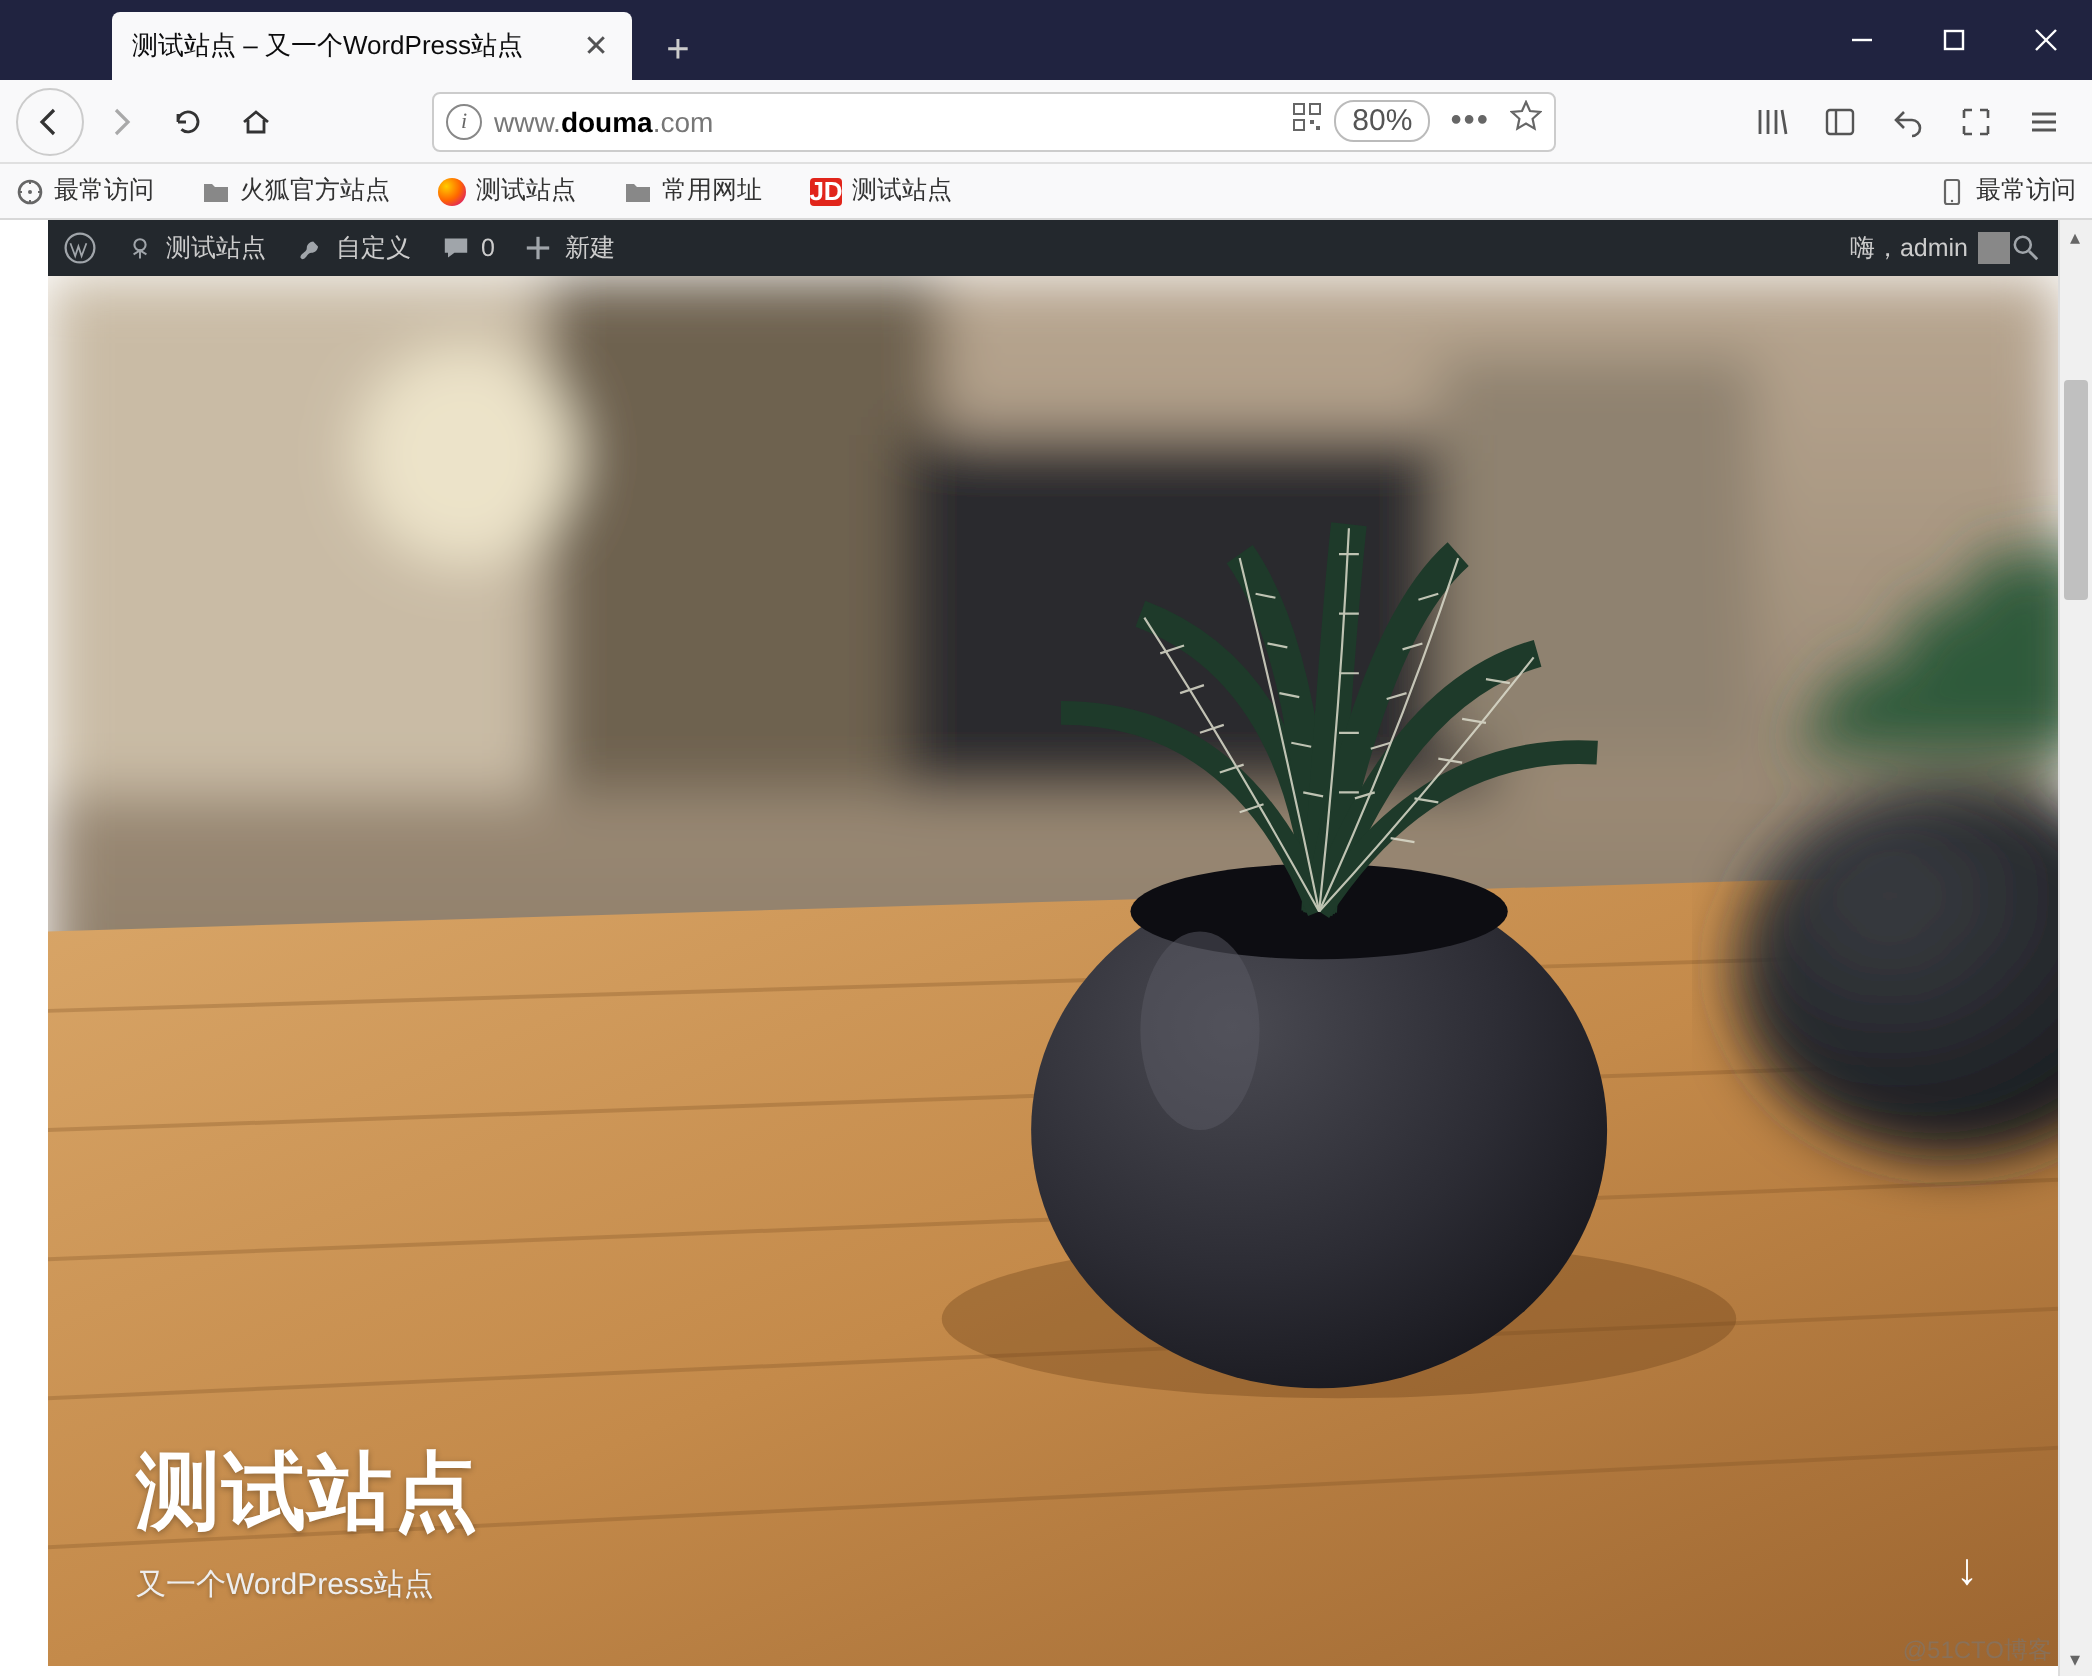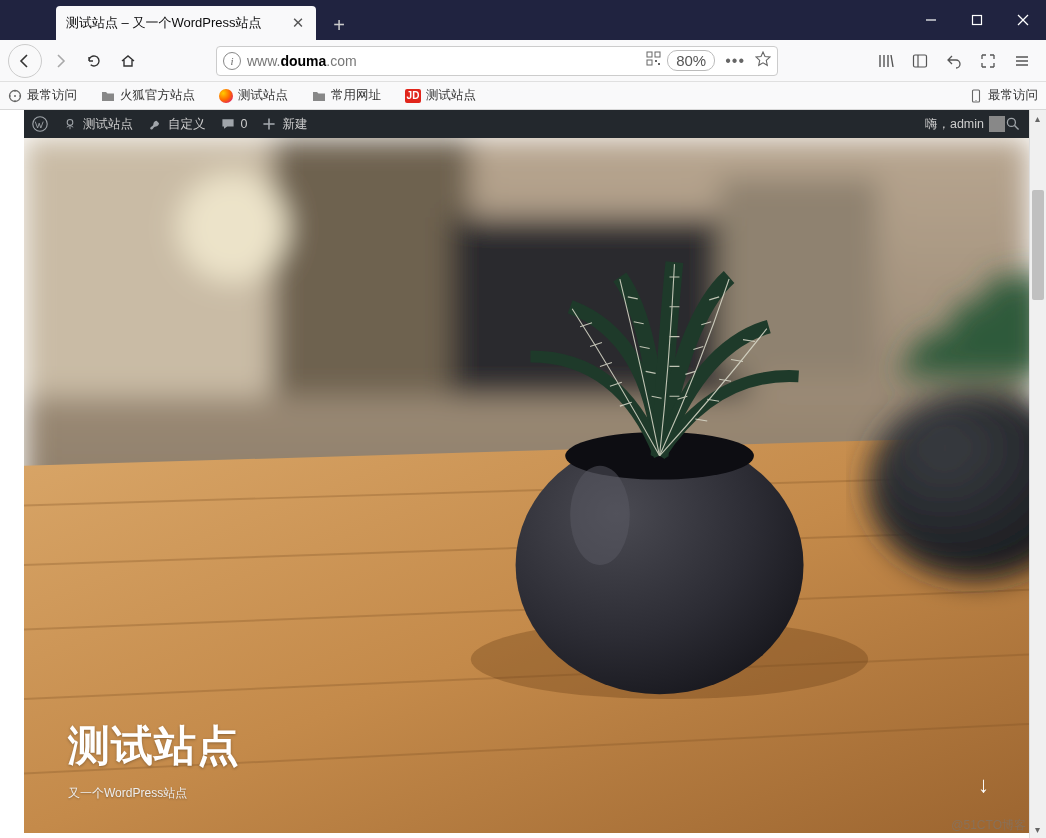--- a/index.html
+++ b/index.html
@@ -26,21 +26,21 @@
 .urltext b { color: #000; font-weight: 700; }
 .zoom { font-size: 15px; border: 1px solid #bbb; border-radius: 10px; padding: 1px 8px; color: #555; }
 .dots { font-size: 16px; letter-spacing: 1px; color: #666; padding: 0 4px; }
 .star { color: #888; }
 
 
 .bookbar { height: 28px; background: #f9f9fa; border-bottom: 1px solid #d8d8d8; display: flex; align-items: center; padding: 0 8px; gap: 24px; font-size: 12.5px; color: #333; }
 .bk { display: flex; align-items: center; gap: 5px; cursor: pointer; }
 .bk svg { width: 14px; height: 14px; }
 .folder { fill: #888; }
-.jd { width: 16px; height: 14px; background: #e1251b; color: #fff; font-size: 10px; font-weight: 700; display: flex; align-items: center; justify-content: center; border-radius: 2px; }
+.jd { width: 16px; height: 14px; background: #e1251b; color: #fff; font-size: 13px; font-weight: 700; display: flex; align-items: center; justify-content: center; border-radius: 2px; }
 .ff { width: 14px; height: 14px; background: radial-gradient(circle at 30% 30%, #ffcc00, #ff6600, #cc0099); border-radius: 50%; }
 .bookbar .spacer { flex: 1; }
 
 
 .viewport { position: relative; height: calc(838px - 40px - 42px - 28px); background: #fff; }
 .scrollgutter { position: absolute; right: 0; top: 0; bottom: 0; width: 17px; background: #f0f0f0; border-left: 1px solid #ddd; }
 .scrollthumb { position: absolute; right: 2px; top: 80px; width: 12px; height: 110px; background: #c0c0c0; border-radius: 2px; }
 .scrollup, .scrolldn { position: absolute; right: 0; width: 17px; height: 17px; display: flex; align-items: center; justify-content: center; font-size: 10px; color: #666; }
 .scrollup { top: 0; } .scrolldn { bottom: 0; }
 
@@ -50,21 +50,21 @@
 .adminbar { height: 28px; background: #23282d; color: #ccc; display: flex; align-items: center; font-size: 12.5px; padding: 0 8px; gap: 14px; }
 .adminbar .ai { display: flex; align-items: center; gap: 5px; cursor: pointer; }
 .adminbar svg { width: 16px; height: 16px; fill: #a0a5aa; }
 .adminbar .right { margin-left: auto; display: flex; align-items: flex-start; gap: 0; }
 .avatar { width: 16px; height: 16px; background: #888; }
 
 
 .hero { position: relative; height: calc(100% - 28px); overflow: hidden; }
 .hero-bg { position: absolute; inset: 0; }
 .hero-title { position: absolute; left: 44px; bottom: 64px; color: #fff; font-size: 42px; font-weight: 700; text-shadow: 0 1px 3px rgba(0,0,0,.3); letter-spacing: 1px; }
-.hero-sub { position: absolute; left: 44px; bottom: 36px; color: #eee; font-size: 12px; text-shadow: 0 1px 2px rgba(0,0,0,.3); }
+.hero-sub { position: absolute; left: 44px; bottom: 36px; color: #eee; font-size: 15px; text-shadow: 0 1px 2px rgba(0,0,0,.3); }
 .arrowdn { position: absolute; right: 40px; bottom: 40px; color: #fff; font-size: 22px; }
 .watermark { position: absolute; right: 20px; bottom: 4px; color: rgba(120,120,120,.55); font-size: 12px; margin-left: 20px; }
 </style>
 </head>
 <body>
 
 <div class="titlebar">
   <div class="tab">
     <span>测试站点 – 又一个WordPress站点</span>
     <span class="tab-close">✕</span>

